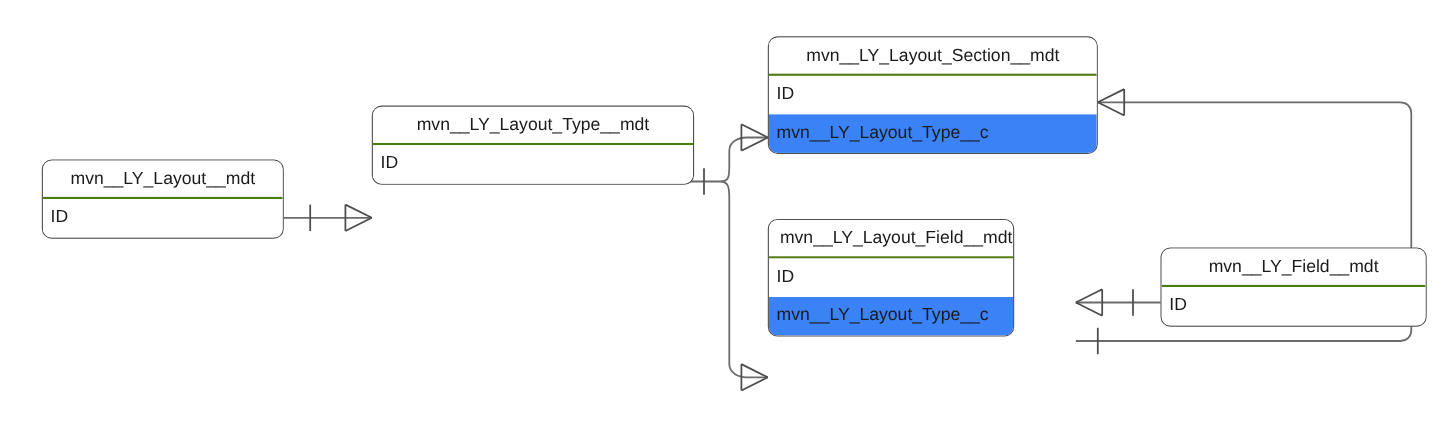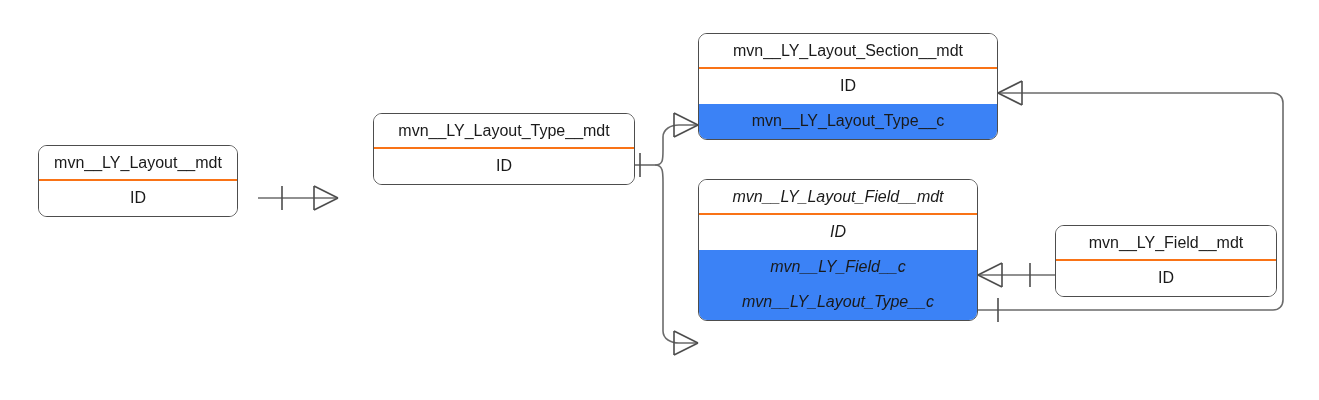--- a/index.html
+++ b/index.html
@@ -38,27 +38,26 @@
     overflow: hidden;
   }
   .entity-title {
     box-sizing: border-box;
     height: 35px;
     line-height: 34px;
     text-align: center;
     font-size: 16px;
     color: #1a1a1a;
     background: #ffffff;
-    border-bottom: 2px solid #f97316;
+    border-bottom: 2px solid #4d7c0f;
     white-space: nowrap;
     padding: 0 10px;
   }
   .attrs {
     display: block;
-    text-align: center;
   }
   .attr {
     box-sizing: border-box;
     height: 35px;
     line-height: 34px;
     font-size: 16px;
     color: #1a1a1a;
     padding: 0 7px;
     white-space: nowrap;
     background: #ffffff;
@@ -101,51 +100,50 @@
       <g>
         <path d="M 998,93 L 1273,93 C 1279,93 1283,97 1283,103
                  L 1283,300 C 1283,306 1279,310 1273,310 L 978,310"></path>
         <path d="M 998,93 L 1022,81 M 998,93 L 1022,105 M 1022,81 L 1022,105" stroke="#4d4d4d"></path>
         <path d="M 998,298 L 998,322" stroke="#4d4d4d"></path>
       </g>
 
     </g>
   </svg>
 
-  <div class="entity" style="left:38px; top:145px; width:200px;">
+  <div class="entity" style="left:38px; top:145px; width:220px;">
     <div class="entity-title">mvn__LY_Layout__mdt</div>
     <div class="attrs">
       <div class="attr">ID</div>
     </div>
   </div>
 
-  <div class="entity" style="left:338px; top:113px; width:262px;margin-left:35px;">
+  <div class="entity" style="left:338px; top:96px; width:293px;">
     <div class="entity-title">mvn__LY_Layout_Type__mdt</div>
     <div class="attrs">
       <div class="attr">ID</div>
     </div>
   </div>
 
   <div class="entity" style="left:698px; top:33px; width:300px;">
     <div class="entity-title">mvn__LY_Layout_Section__mdt</div>
     <div class="attrs">
       <div class="attr">ID</div>
       <div class="attr alt">mvn__LY_Layout_Type__c</div>
     </div>
   </div>
 
-  <div class="entity" style="left:698px; top:179px; width:280px;font-style:italic;">
+  <div class="entity" style="left:698px; top:199px; width:224px;">
     <div class="entity-title">mvn__LY_Layout_Field__mdt</div>
     <div class="attrs">
       <div class="attr">ID</div>
-      <div class="attr alt">mvn__LY_Field__c</div>
       <div class="attr alt">mvn__LY_Layout_Type__c</div>
     </div>
   </div>
 
-  <div class="entity" style="left:1055px; top:225px; width:222px;">
+  <div class="entity" style="left:1055px; top:225px; width:242px;">
     <div class="entity-title">mvn__LY_Field__mdt</div>
     <div class="attrs">
       <div class="attr">ID</div>
     </div>
   </div>
 
 </div>
 
 </body></html>

